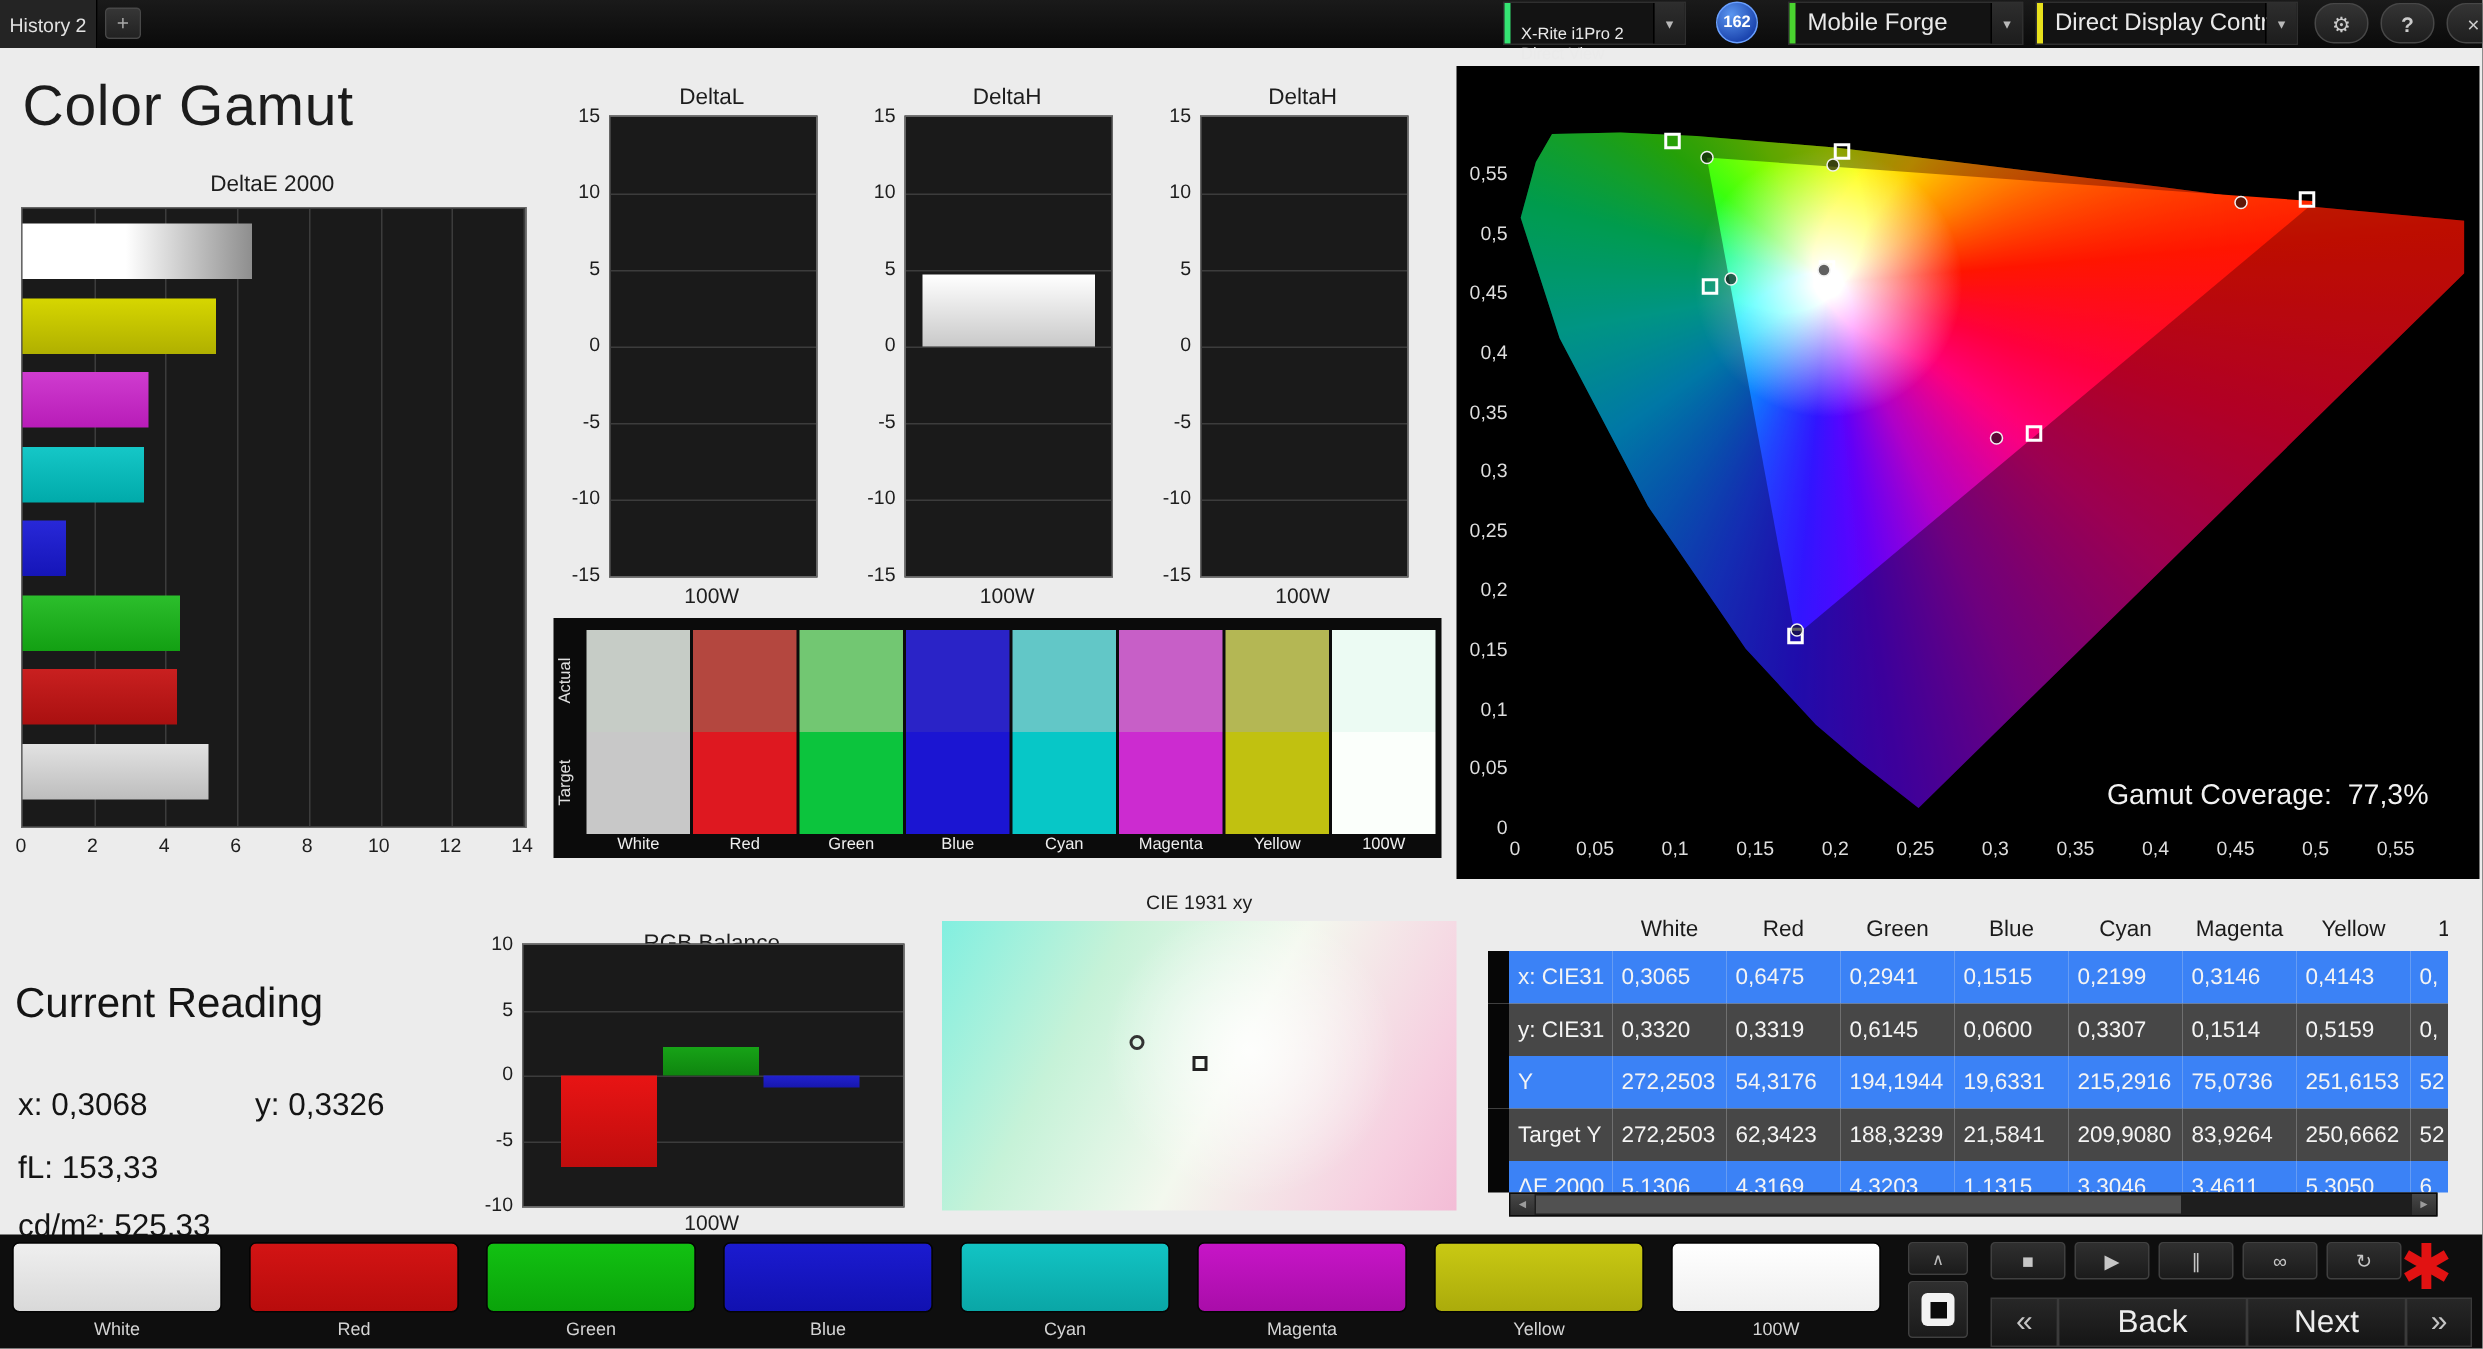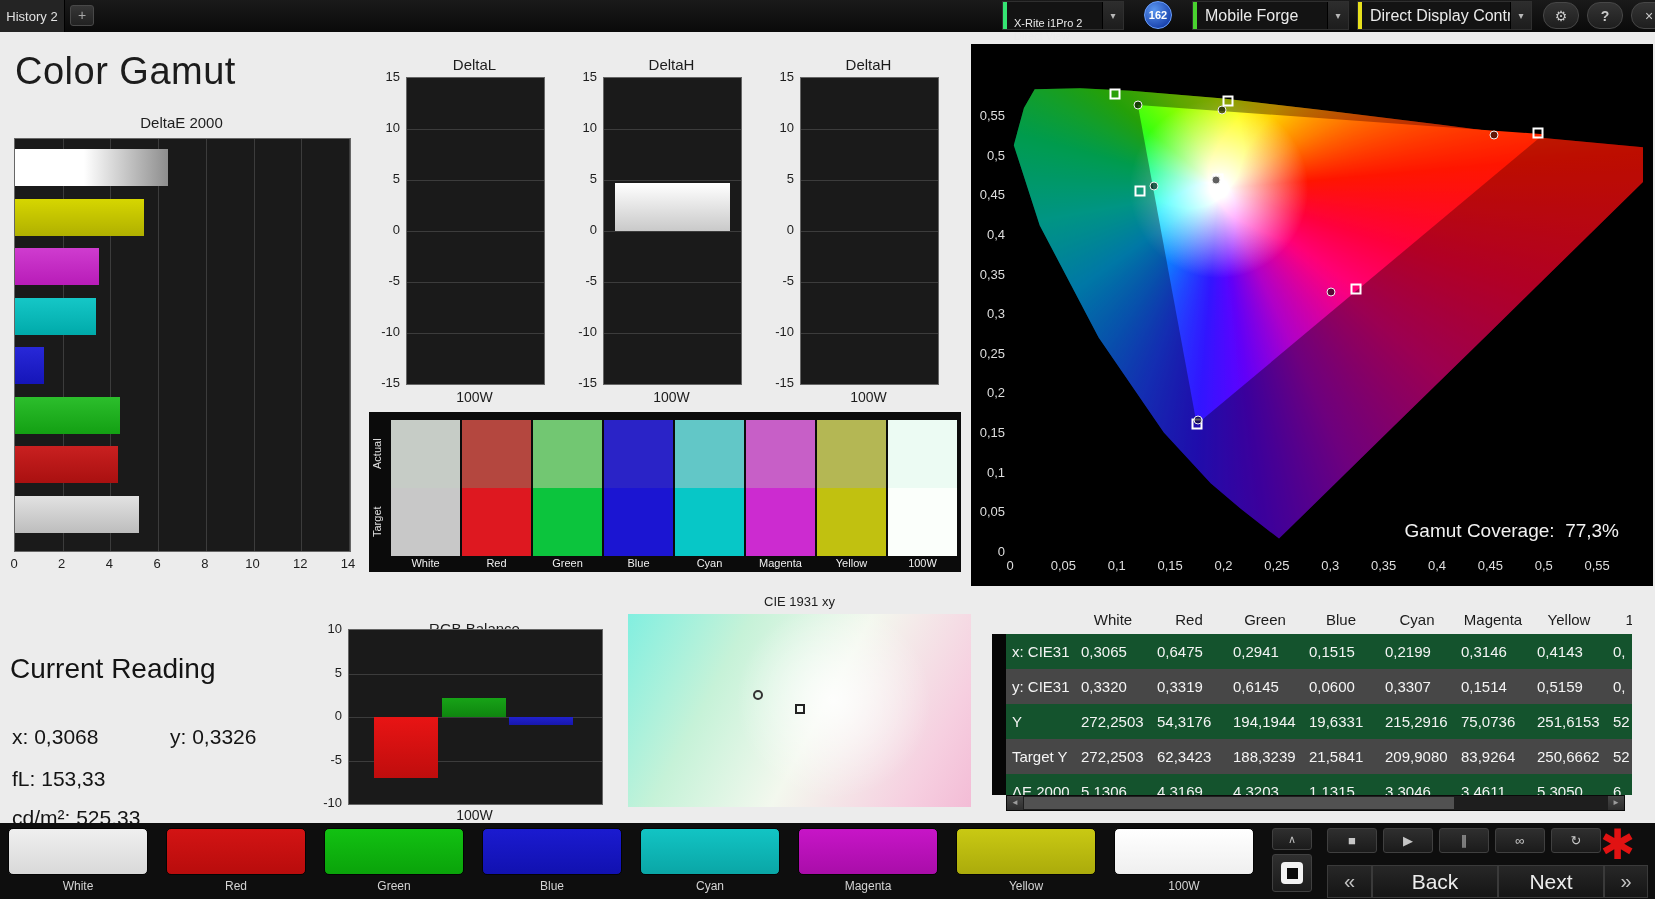--- a/index.html
+++ b/index.html
@@ -94,21 +94,21 @@
   .c31-sq{position:absolute;left:50%;top:49%;width:10px;height:10px;border:2px solid #222;box-sizing:border-box;
           transform:translate(-50%,-50%);}
   
   .table-wrap{position:absolute;left:992px;top:606px;width:640px;height:206px;overflow:hidden;}
   .tbl-row{display:grid;grid-template-columns:14px 69px repeat(8,76px);width:711px;height:35px;}
   .tbl-head{height:28px;}
   .tbl-cell{color:#f4f4f4;font-size:15px;line-height:35px;padding-left:6px;box-sizing:border-box;
             white-space:nowrap;overflow:hidden;}
   .tbl-head .tbl-cell{color:#1b1b1b;line-height:28px;text-align:center;padding-left:0;background:transparent;}
   .tbl-body{position:absolute;top:28px;left:0;width:711px;height:161px;overflow:hidden;}
-  .tbl-row.odd .tbl-cell{background:#14532d;}
+  .tbl-row.odd .tbl-cell{background:#3b82f6;}
   .tbl-row.even .tbl-cell{background:#474747;}
   .tbl-gutter{background:#060606;}
   .tbl-head .tbl-gutter{background:transparent;}
   .tbl-scroll{position:absolute;left:14px;top:189px;width:619px;height:16px;background:#1e1e1e;
               border:1px solid #0a0a0a;box-sizing:border-box;}
   .tbl-scroll .arrow{position:absolute;top:0;width:16px;height:14px;background:linear-gradient(#474747,#2e2e2e);
                      color:#9c9c9c;font-size:8px;line-height:14px;text-align:center;}
   .arrow-l{left:0;} .arrow-r{right:0;}
   .tbl-thumb{position:absolute;left:17px;top:1px;height:12px;width:430px;background:#515151;}
   

